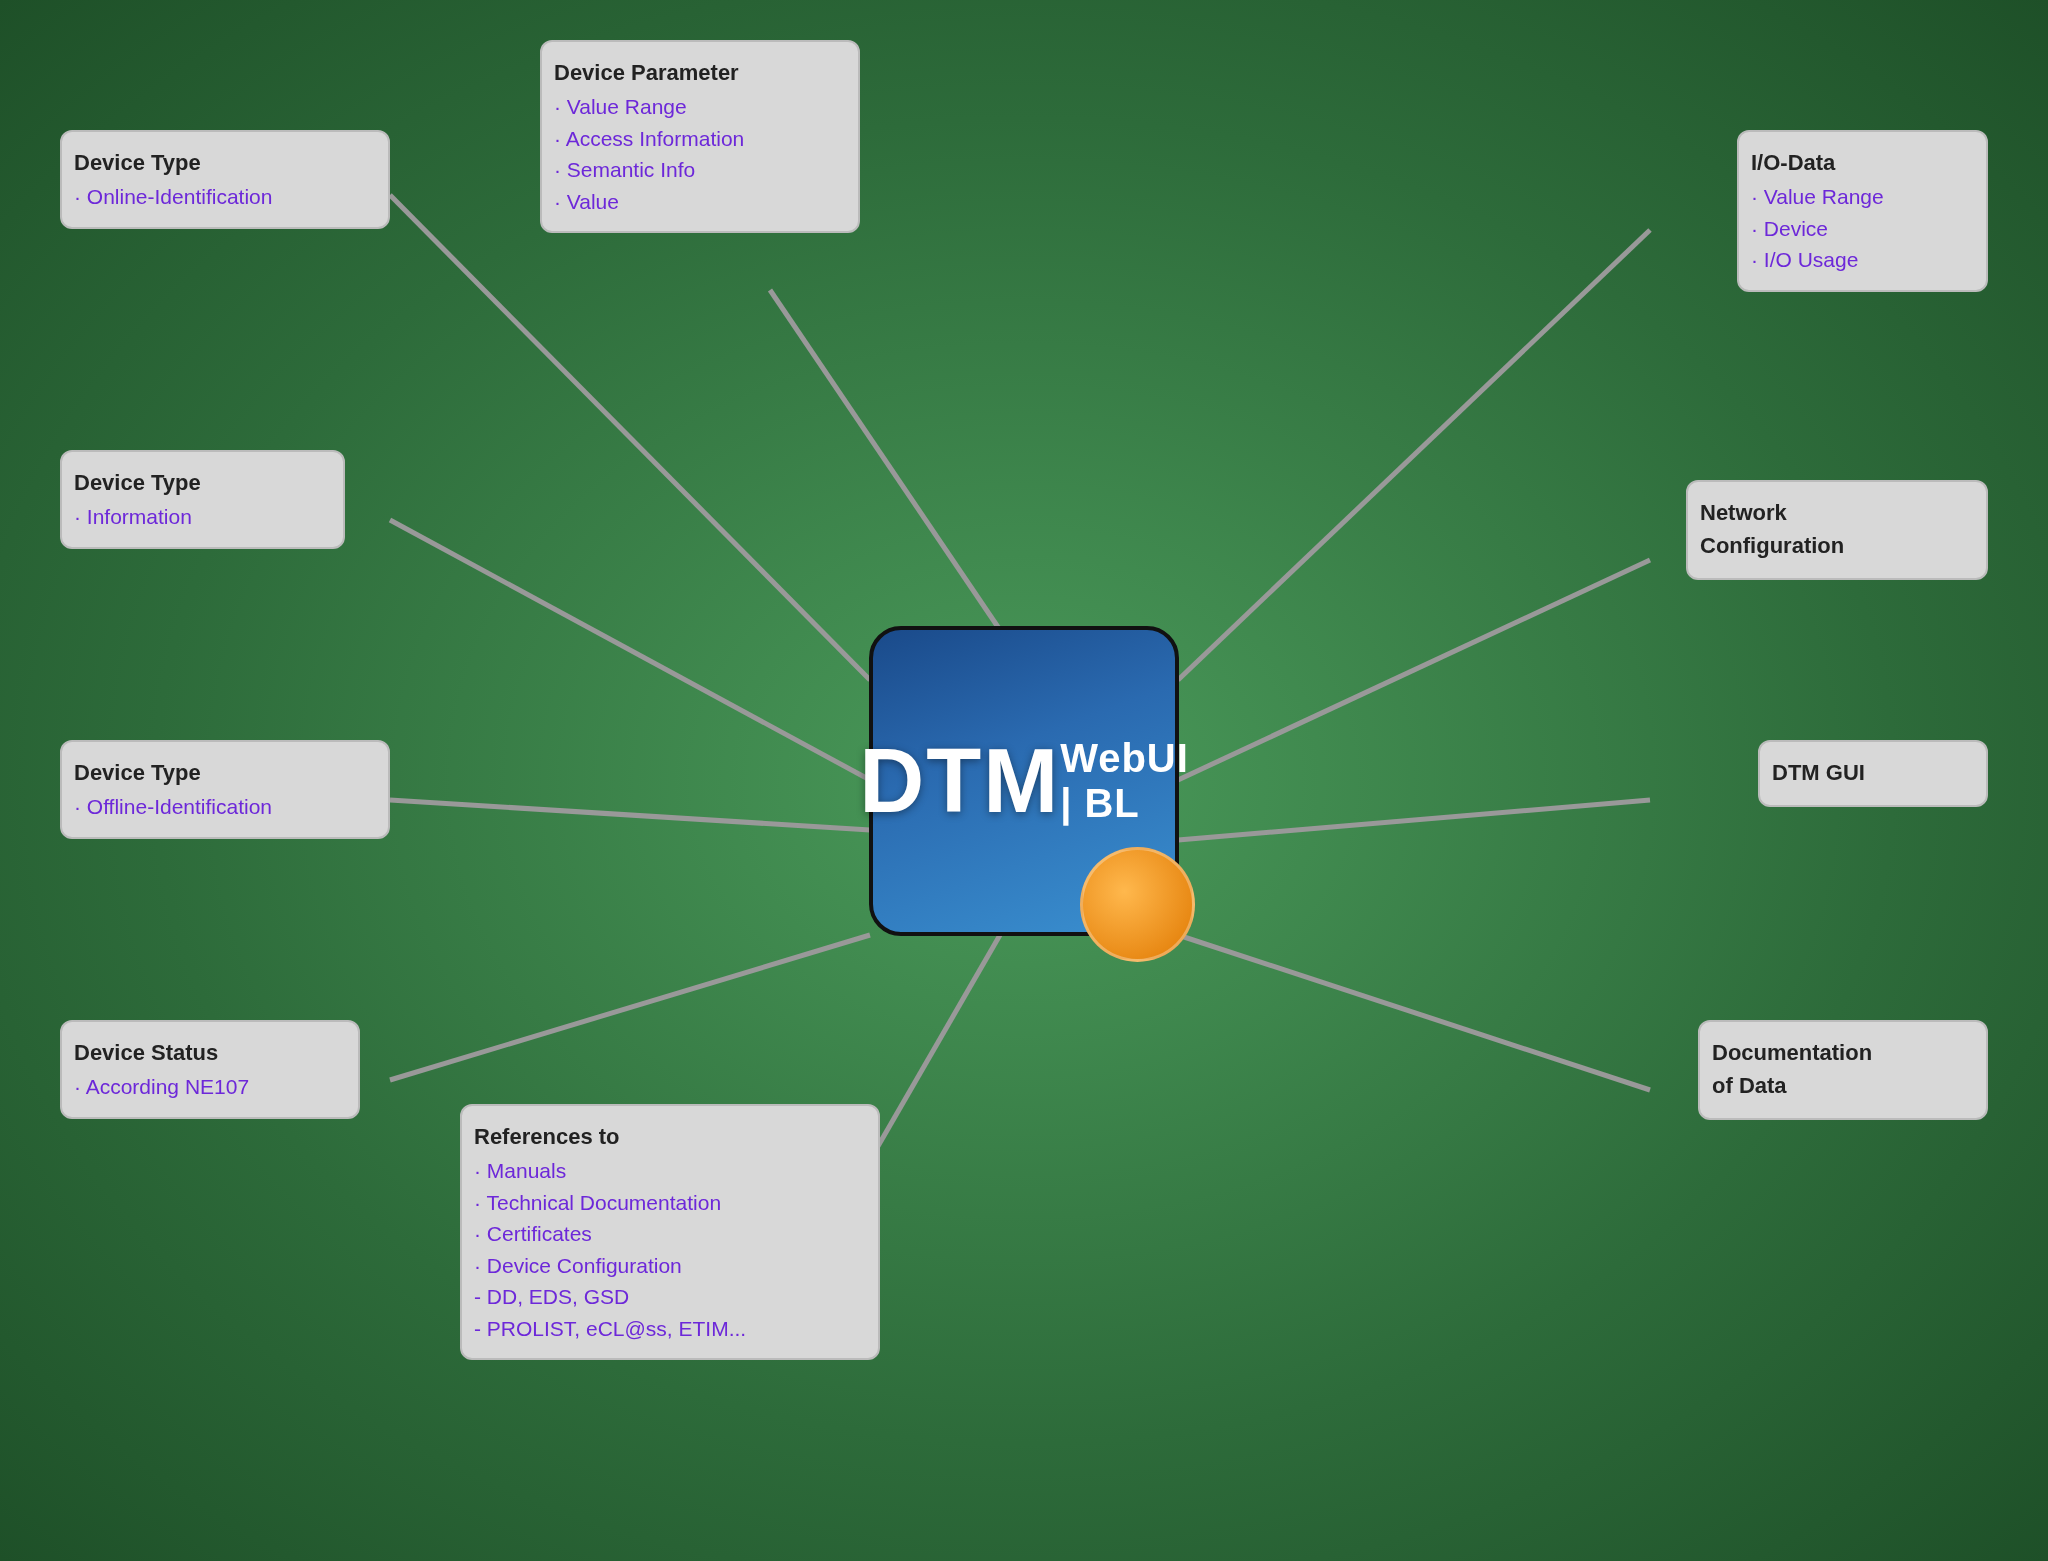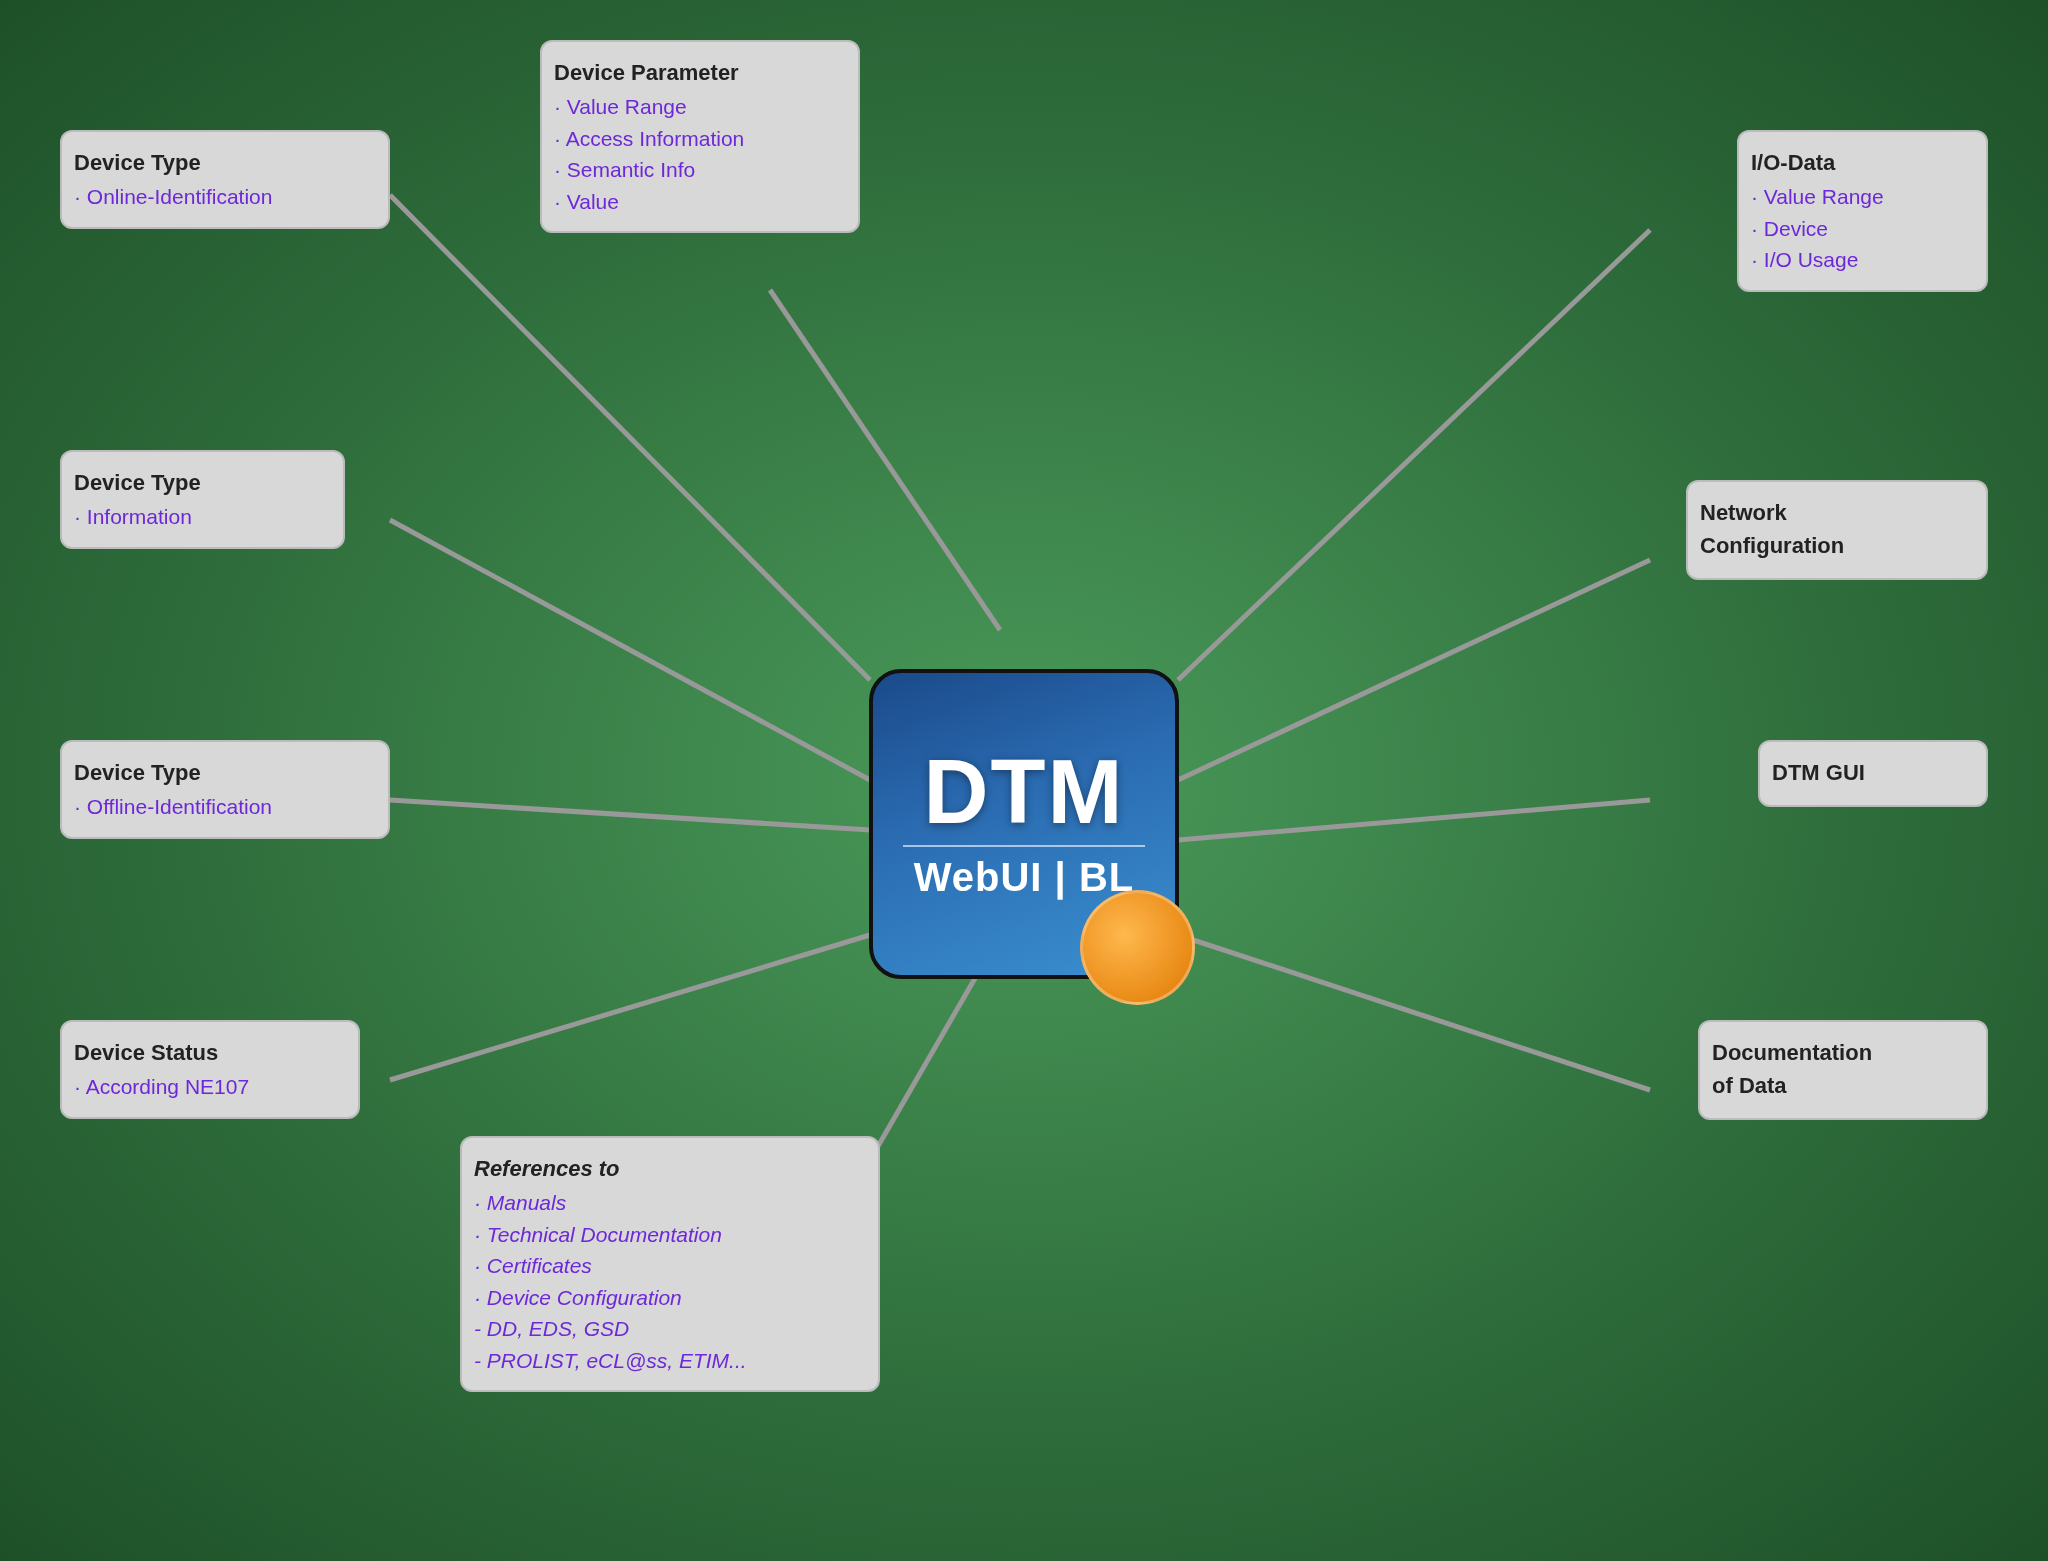--- a/index.html
+++ b/index.html
@@ -42,25 +42,24 @@
       position: absolute;
       left: 50%;
       top: 50%;
       transform: translate(-50%, -50%);
       width: 310px;
       height: 310px;
       background: linear-gradient(160deg, #1a4a8a 0%, #2a6ab0 40%, #3a90d0 100%);
       border-radius: 32px;
       border: 4px solid #111;
       display: flex;
-      flex-direction: column;
+      flex-direction: row;
       align-items: center;
       justify-content: center;
       z-index: 10;
-      margin-top: 43px;
     }
 
     #dtm-center .dtm-title {
       color: #fff;
       font-size: 90px;
       font-weight: 900;
       letter-spacing: 2px;
       line-height: 1;
       text-shadow: 0 2px 8px rgba(0,0,0,0.4);
     }
@@ -178,21 +177,21 @@
 </div>
 
 <div class="node" style="right:60px; top:740px; width:230px;">
   <strong>DTM GUI</strong>
 </div>
 
 <div class="node" style="right:60px; top:1020px; width:290px;">
   <strong>Documentation<br>of Data</strong>
 </div>
 
-<div class="node" style="left:460px; top:1136px; width:420px;font-style:italic;">
+<div class="node" style="left:460px; top:1104px; width:420px;">
   <strong>References to</strong>
   <span>· Manuals</span>
   <span>· Technical Documentation</span>
   <span>· Certificates</span>
   <span>· Device Configuration</span>
   <span>- DD, EDS, GSD</span>
   <span>- PROLIST, eCL@ss, ETIM...</span>
 </div>
 
 </body></html>

